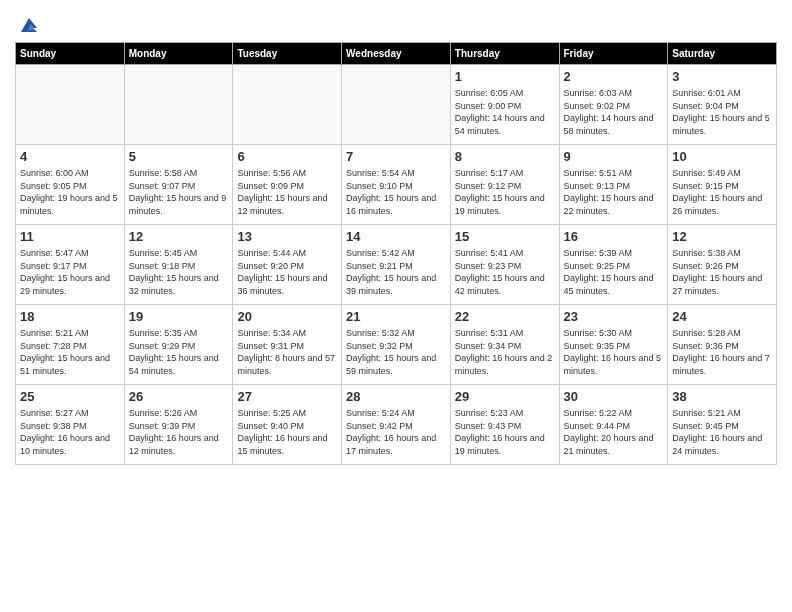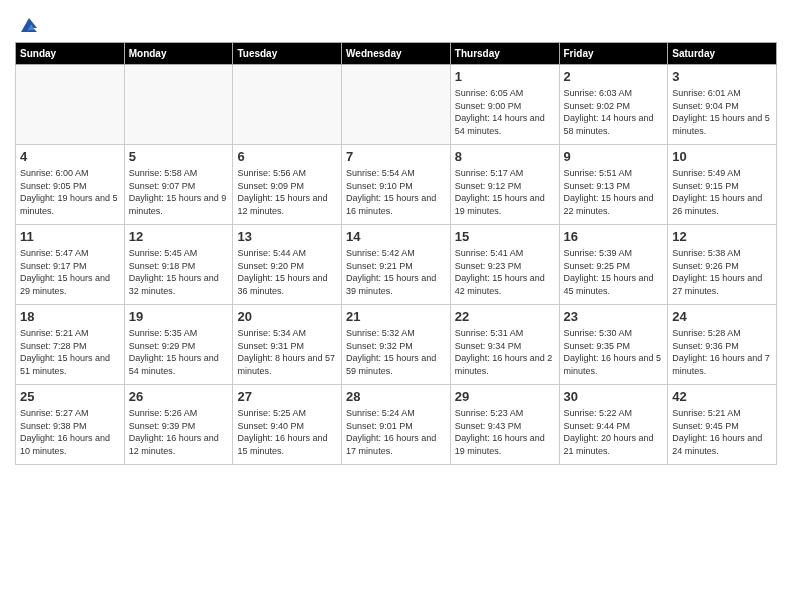--- a/index.html
+++ b/index.html
@@ -296,36 +296,36 @@
         </td>
         <td>
           <span class="day-num">27</span>
           <div>Sunrise: 5:25 AM</div>
           <div>Sunset: 9:40 PM</div>
           <div>Daylight: 16 hours and 15 minutes.</div>
         </td>
         <td>
           <span class="day-num">28</span>
           <div>Sunrise: 5:24 AM</div>
-          <div>Sunset: 9:01 PM</div>
+          <div>Sunset: 9:42 PM</div>
           <div>Daylight: 16 hours and 17 minutes.</div>
         </td>
         <td>
           <span class="day-num">29</span>
           <div>Sunrise: 5:23 AM</div>
           <div>Sunset: 9:43 PM</div>
           <div>Daylight: 16 hours and 19 minutes.</div>
         </td>
         <td>
           <span class="day-num">30</span>
           <div>Sunrise: 5:22 AM</div>
           <div>Sunset: 9:44 PM</div>
           <div>Daylight: 20 hours and 21 minutes.</div>
         </td>
         <td>
-          <span class="day-num">42</span>
+          <span class="day-num">38</span>
           <div>Sunrise: 5:21 AM</div>
           <div>Sunset: 9:45 PM</div>
           <div>Daylight: 16 hours and 24 minutes.</div>
         </td>
       </tr>
     </tbody>
 </table>
 
 </body></html>

